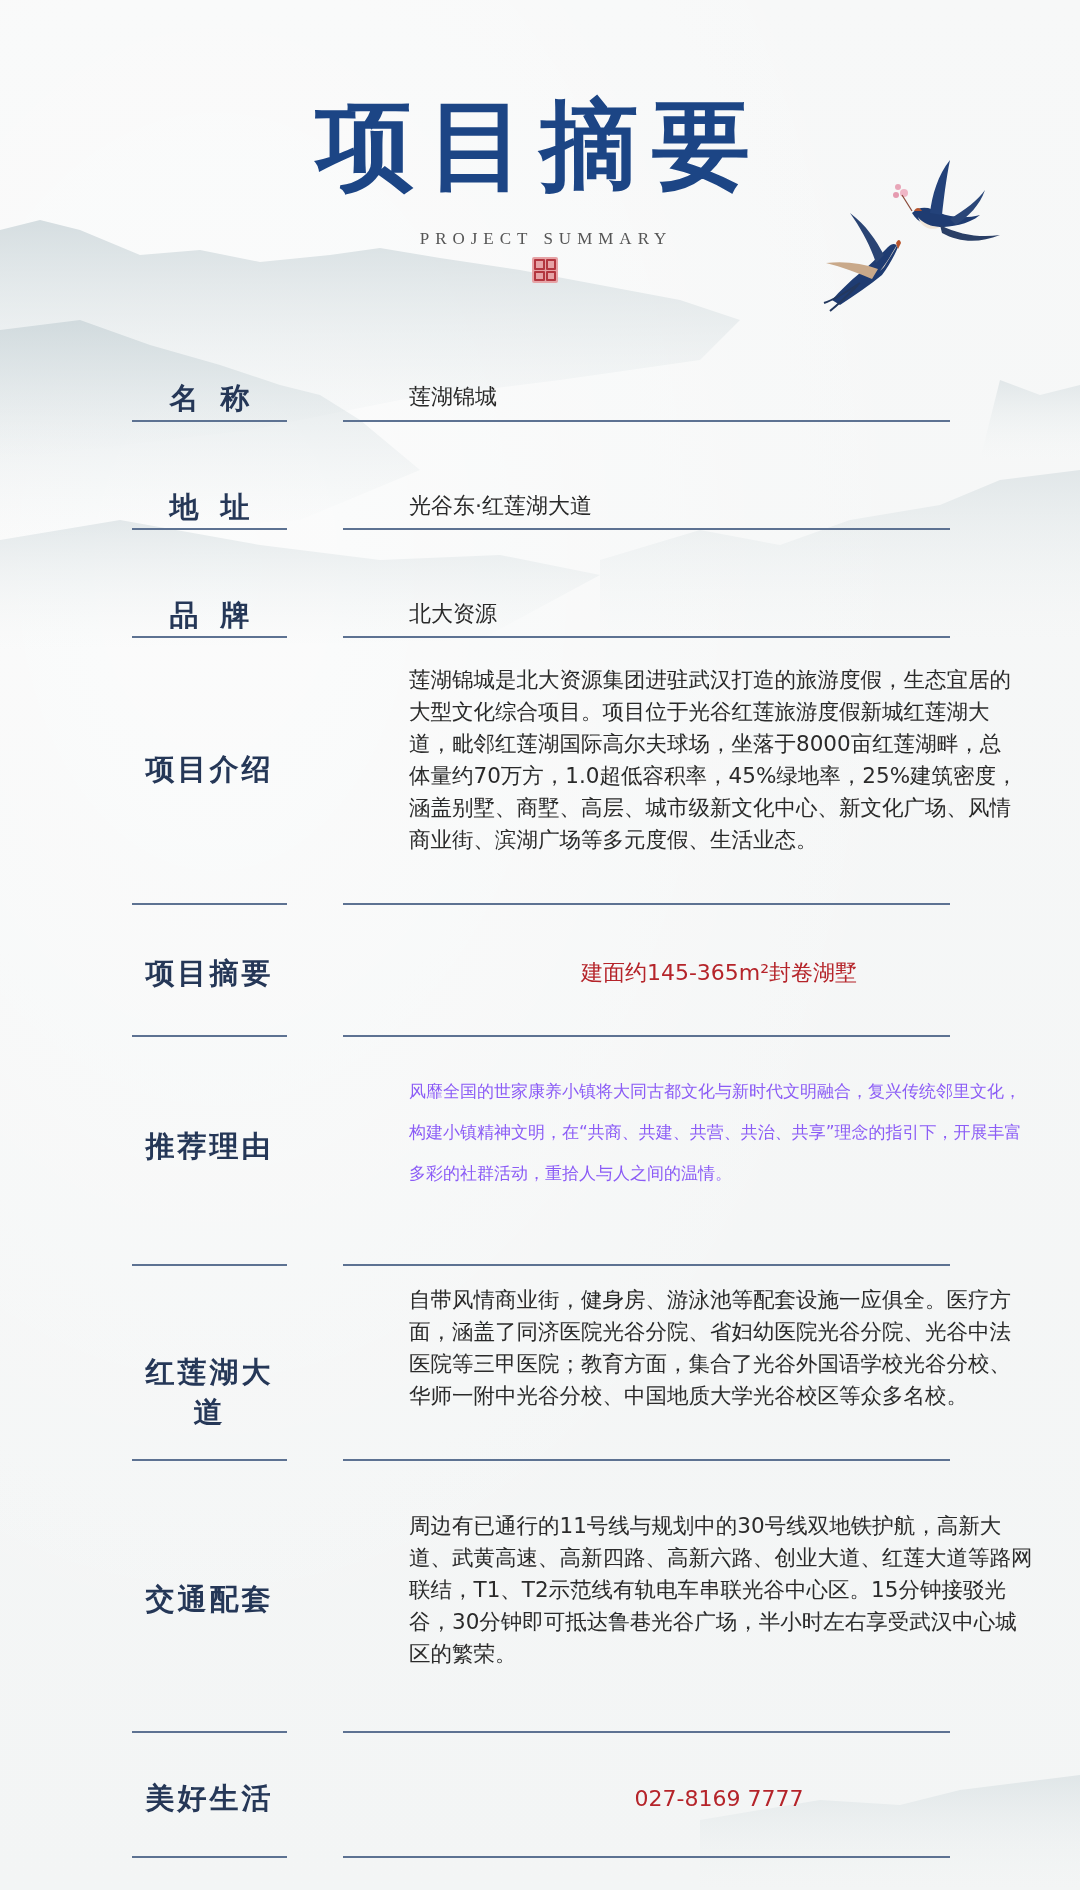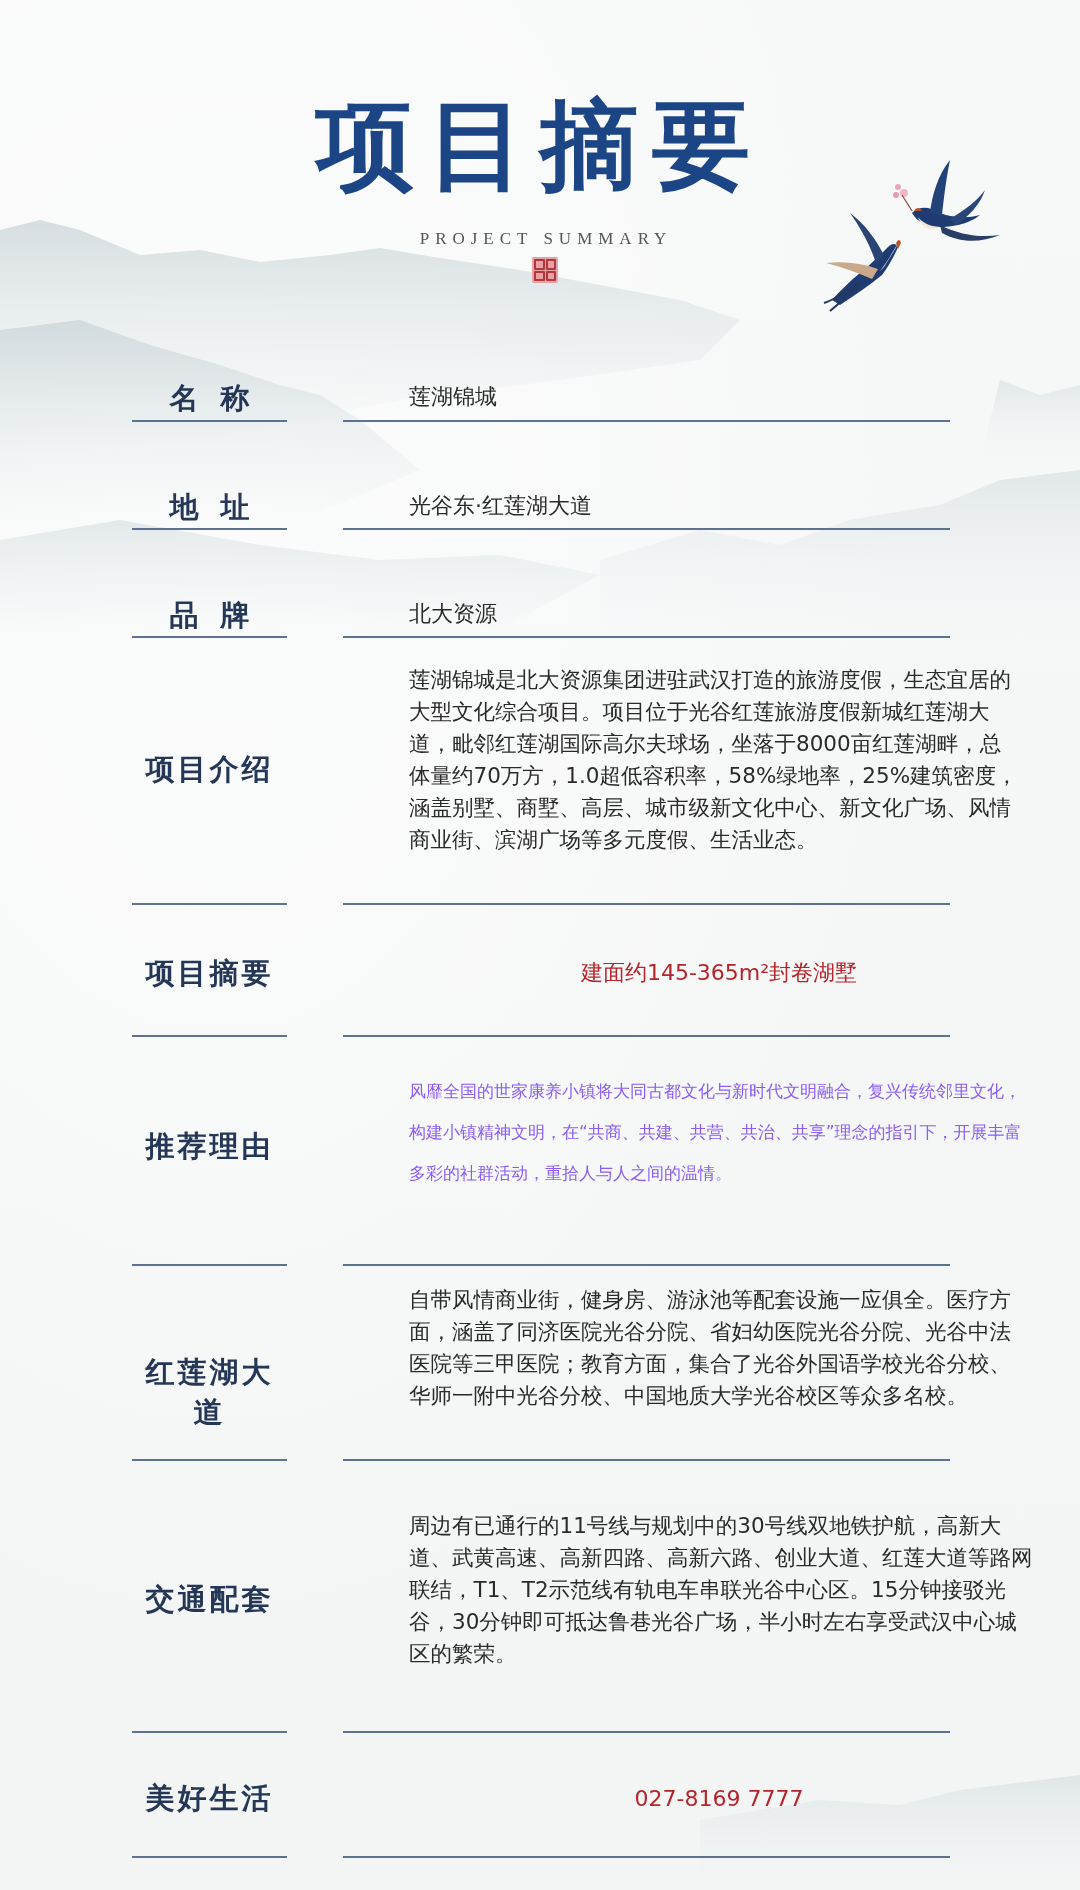--- a/index.html
+++ b/index.html
@@ -116,21 +116,21 @@
 <div class="row-value" style="top:490px">光谷东·红莲湖大道</div>
 <div class="line-l" style="top:528px"></div>
 <div class="line-r" style="top:528px"></div>
 
 <div class="row-label spaced" style="top:596px">品牌</div>
 <div class="row-value" style="top:598px">北大资源</div>
 <div class="line-l" style="top:636px"></div>
 <div class="line-r" style="top:636px"></div>
 
 <div class="row-label" style="top:750px">项目介绍</div>
-<div class="row-value para" style="top:664px; width:612px">莲湖锦城是北大资源集团进驻武汉打造的旅游度假，生态宜居的大型文化综合项目。项目位于光谷红莲旅游度假新城红莲湖大道，毗邻红莲湖国际高尔夫球场，坐落于8000亩红莲湖畔，总体量约70万方，1.0超低容积率，58%绿地率，25%建筑密度，涵盖别墅、商墅、高层、城市级新文化中心、新文化广场、风情商业街、滨湖广场等多元度假、生活业态。</div>
+<div class="row-value para" style="top:664px; width:612px">莲湖锦城是北大资源集团进驻武汉打造的旅游度假，生态宜居的大型文化综合项目。项目位于光谷红莲旅游度假新城红莲湖大道，毗邻红莲湖国际高尔夫球场，坐落于8000亩红莲湖畔，总体量约70万方，1.0超低容积率，45%绿地率，25%建筑密度，涵盖别墅、商墅、高层、城市级新文化中心、新文化广场、风情商业街、滨湖广场等多元度假、生活业态。</div>
 <div class="line-l" style="top:903px"></div>
 <div class="line-r" style="top:903px"></div>
 
 <div class="row-label" style="top:954px">项目摘要</div>
 <div class="row-value red" style="top:957px">建面约145-365m²封卷湖墅</div>
 <div class="line-l" style="top:1035px"></div>
 <div class="line-r" style="top:1035px"></div>
 
 <div class="row-label" style="top:1127px">推荐理由</div>
 <div class="row-value big" style="top:1071px; width:620px">风靡全国的世家康养小镇将大同古都文化与新时代文明融合，复兴传统邻里文化，构建小镇精神文明，在“共商、共建、共营、共治、共享”理念的指引下，开展丰富多彩的社群活动，重拾人与人之间的温情。</div>

